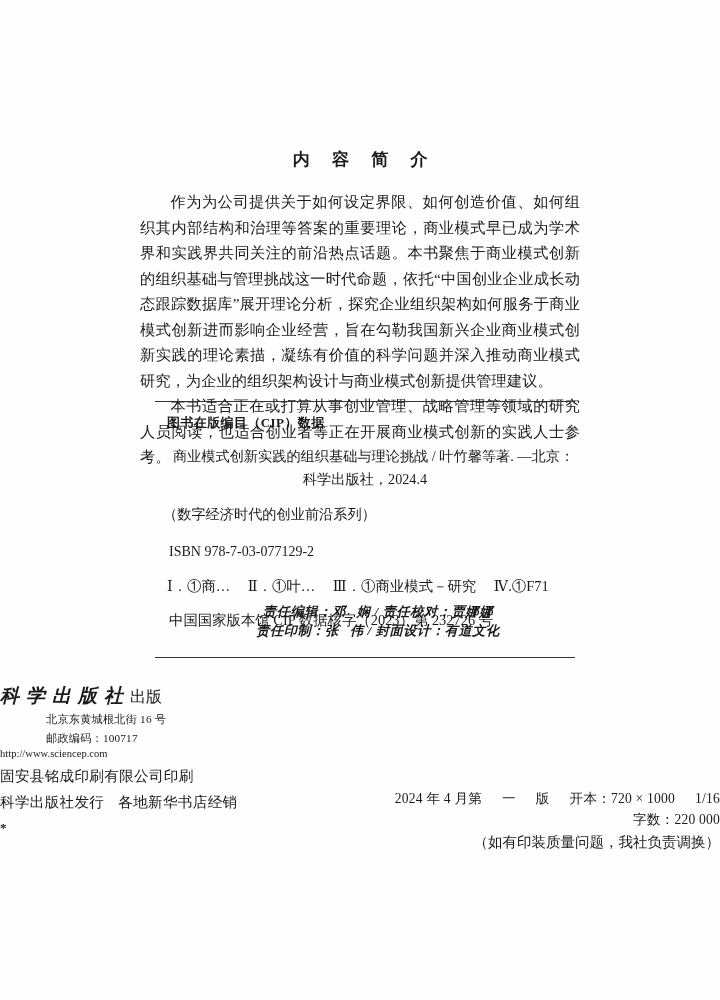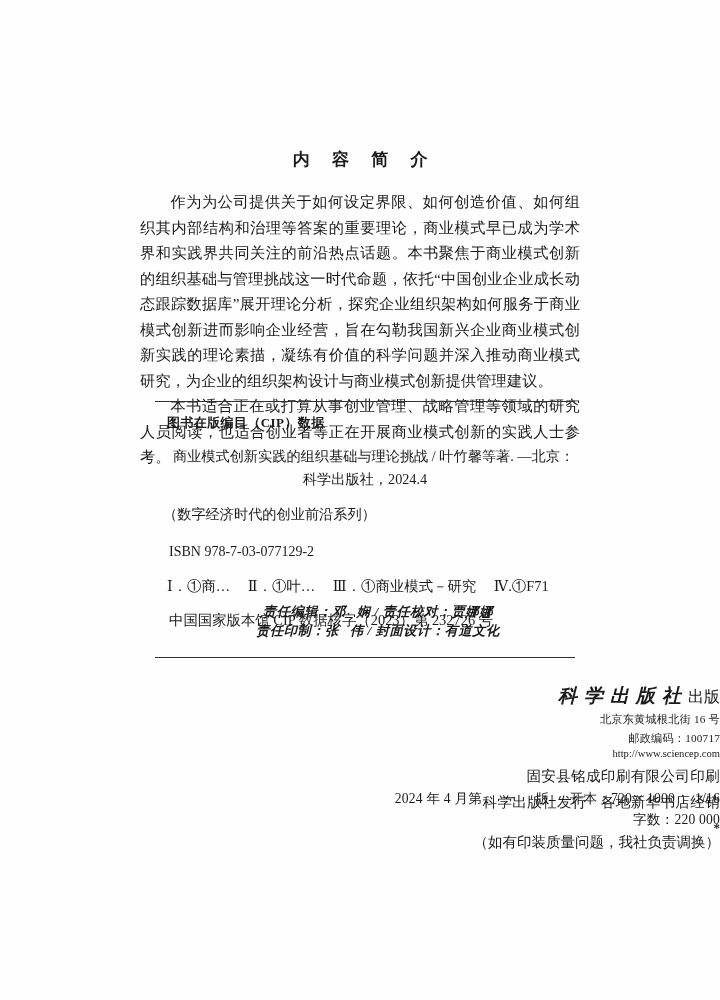--- a/index.html
+++ b/index.html
@@ -123,21 +123,21 @@
     letter-spacing: 0.6px;
   }
   .credits .gap { display:inline-block; width: 11px; }
 
   
   .publisher {
     position: absolute;
     left: 0;
     top: 683px;
     width: 720px;
-    text-align: right;
+    text-align: left;
   }
   .pub-logo-line {
     font-size: 19px;
     font-weight: bold;
     letter-spacing: 0.5px;
     white-space: nowrap;
   }
   .pub-logo {
     font-family: "DejaVu Serif", serif;
     font-style: italic;

